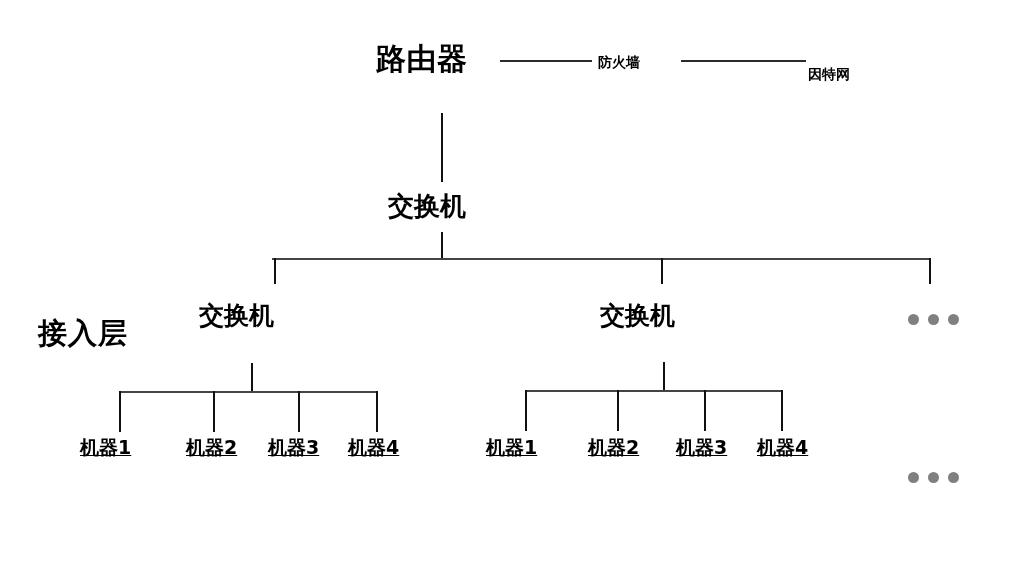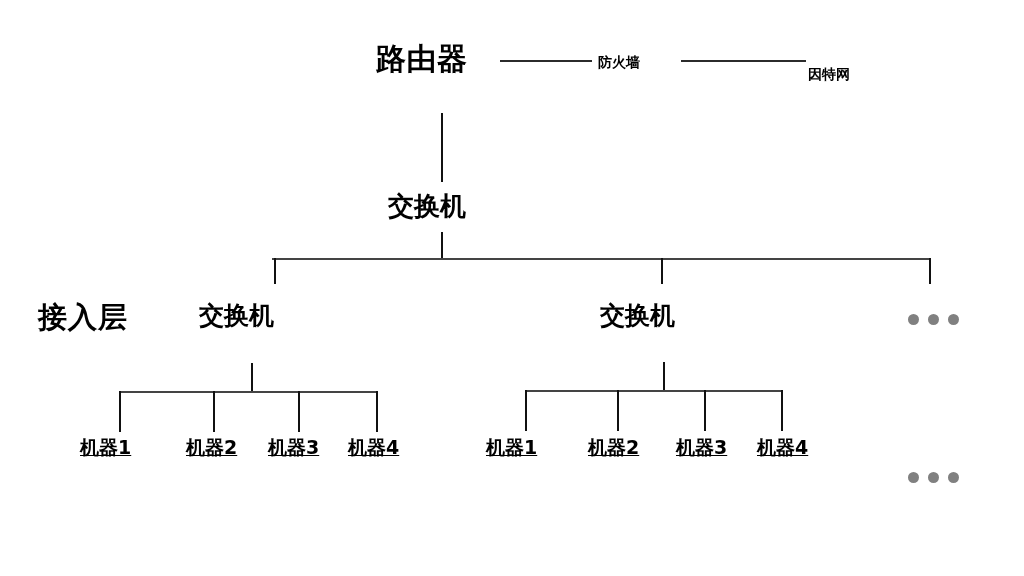--- a/index.html
+++ b/index.html
@@ -92,21 +92,21 @@
 
   <div class="node toprow" style="left:598px; top:48px;">防火墙</div>
 
   <div class="hline" style="left:681px; top:60px; width:125px;"></div>
 
   <div class="node toprow" style="left:808px; top:60px;">因特网</div>
 
   <div class="vline" style="left:441px; top:113px; height:69px;"></div>
 
 
-  <div class="node layer-label" style="left:38px; top:303px;">接入层</div>
+  <div class="node layer-label" style="left:38px; top:319px;">接入层</div>
 
   <div class="node switch" style="left:388px; top:193px;">交换机</div>
 
   <div class="vline" style="left:441px; top:232px; height:26px;"></div>
 
   <div class="bus" style="left:272px; top:258px; width:659px;"></div>
 
   <div class="vline" style="left:274px; top:258px; height:26px;"></div>
   <div class="vline" style="left:661px; top:258px; height:26px;"></div>
   <div class="vline" style="left:929px; top:258px; height:26px;"></div>

